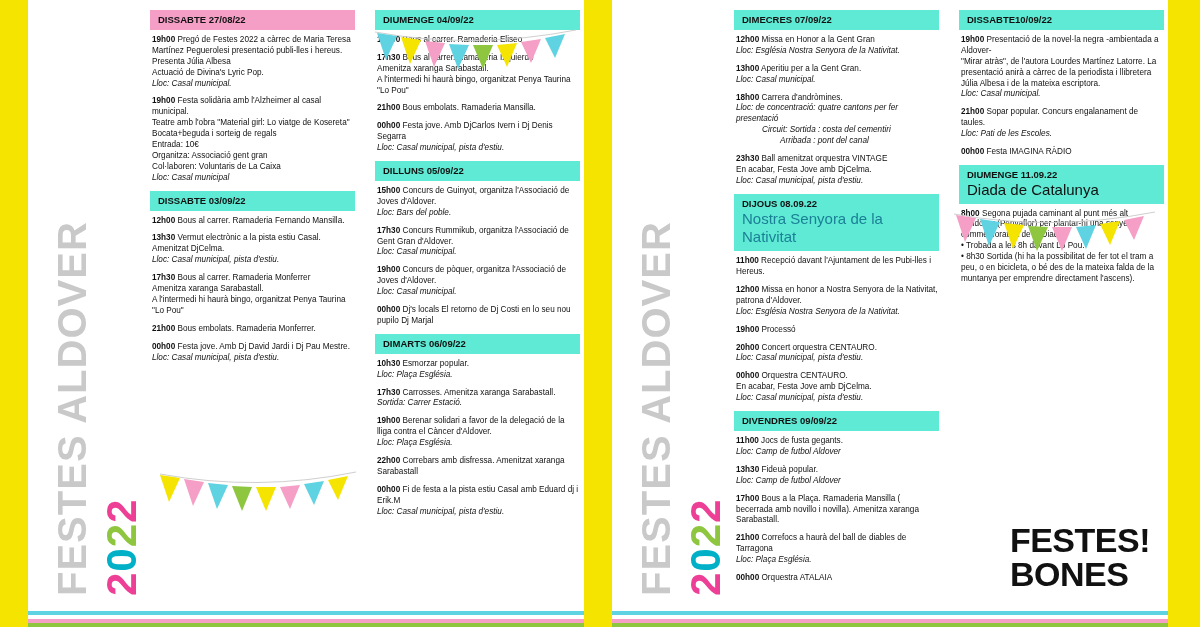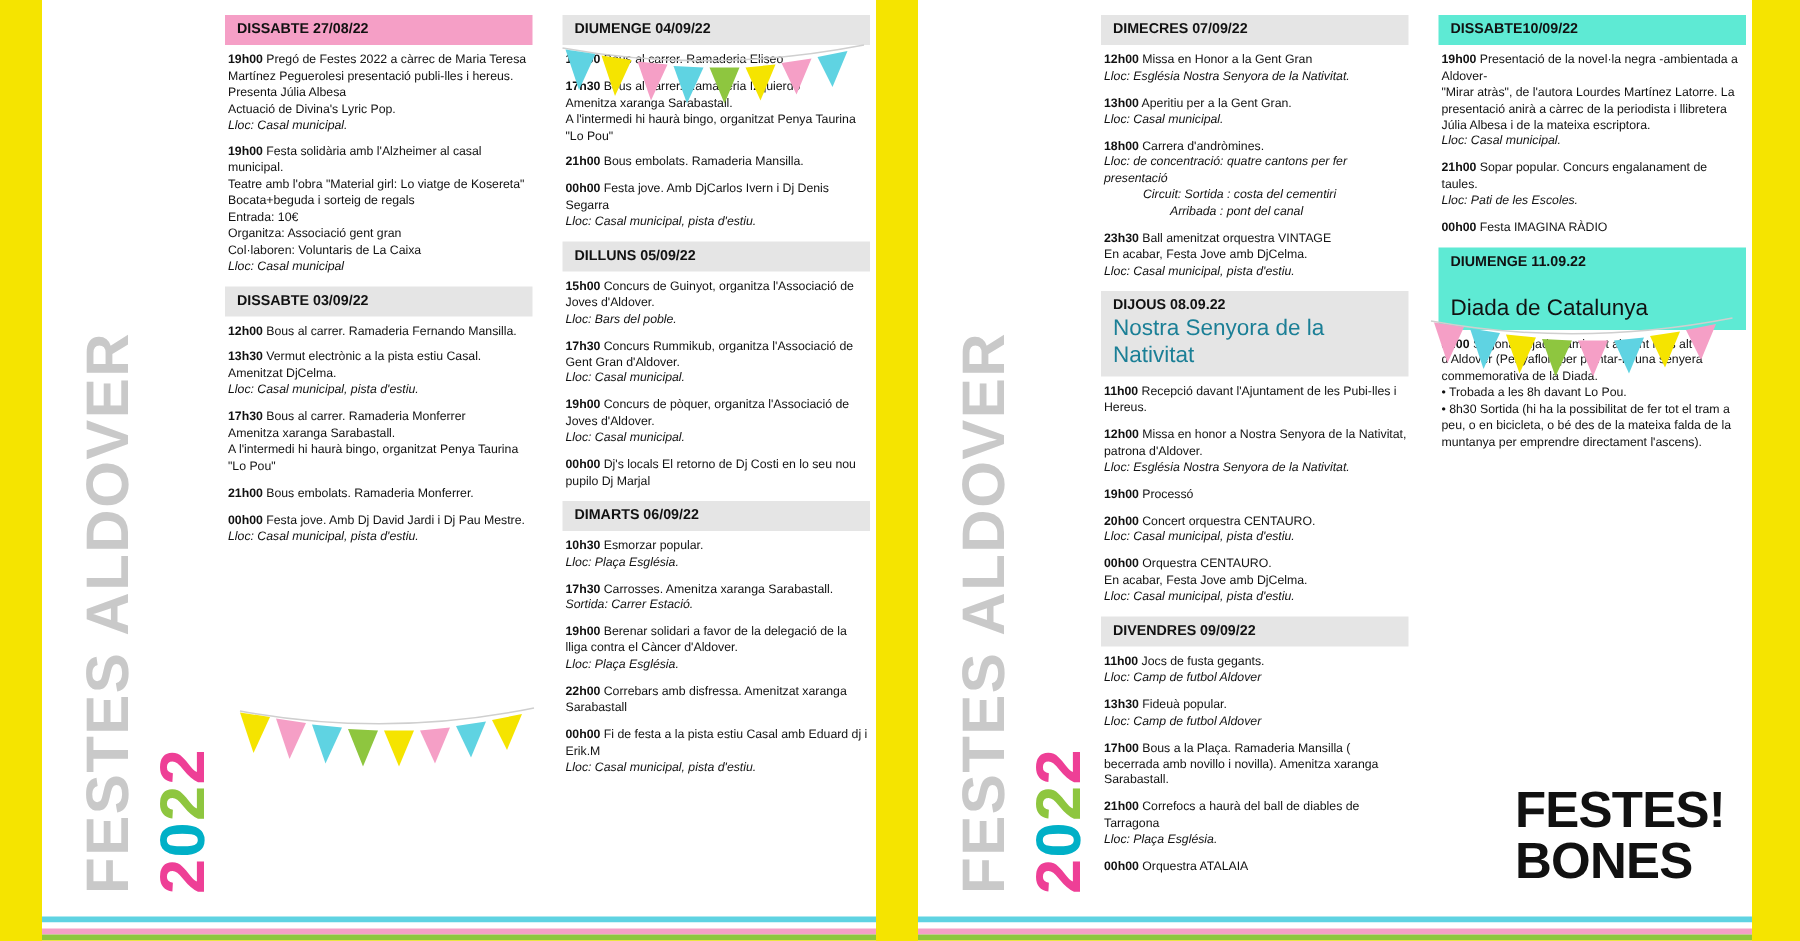--- a/index.html
+++ b/index.html
@@ -79,21 +79,21 @@
     color: #111;
     line-height: 1.25;
   }
   .daybar .sub {
     display: block;
     font-weight: normal;
     font-size: 15px;
     color: #1b7f96;
   }
   .bg-pink { background: #f59fc6; }
-  .bg-cyan { background: #e5e5e5; }
+  .bg-cyan { background: #5eead4; }
   .bg-yellow { background: #5eead4; }
 
   .ev {
     font-size: 8.2px;
     line-height: 1.33;
     color: #111;
     margin: 0 0 7px 0;
     padding-left: 2px;
   }
   .ev b { font-weight: bold; }
@@ -233,21 +233,21 @@
           <p class="ev"><b>13h30</b> <span>Fideuà popular.</span><span class="lloc">Lloc: Camp de futbol Aldover</span></p>
           <p class="ev"><b>17h00</b> <span>Bous a la Plaça. Ramaderia Mansilla ( becerrada amb novillo i novilla). Amenitza xaranga Sarabastall.</span></p>
           <p class="ev"><b>21h00</b> <span>Correfocs  a haurà del ball de diables de Tarragona</span><span class="lloc">Lloc: Plaça Església.</span></p>
           <p class="ev"><b>00h00</b> <span>Orquestra ATALAIA</span></p>
         </div>
       <div class="col" id="R2">
           <div class="daybar bg-yellow"><span>DISSABTE10/09/22</span></div>
           <p class="ev"><b>19h00</b> <span>Presentació de la novel·la negra -ambientada a Aldover-</span><span class="lloc" style="font-style: normal;">"Mirar atràs", de l'autora Lourdes Martínez Latorre. La presentació anirà a càrrec de la periodista i llibretera Júlia Albesa i de la mateixa escriptora.</span><span class="lloc">Lloc: Casal municipal.</span></p>
           <p class="ev"><b>21h00</b> <span>Sopar popular. Concurs engalanament de taules.</span><span class="lloc">Lloc: Pati de les Escoles.</span></p>
           <p class="ev"><b>00h00</b> <span>Festa IMAGINA RÀDIO</span></p>
-          <div class="daybar bg-yellow"><span>DIUMENGE  11.09.22</span><span class="sub" style="color: rgb(17, 17, 17); margin-top: 16px;">Diada de Catalunya</span></div>
+          <div class="daybar bg-yellow"><span>DIUMENGE  11.09.22</span><span class="sub" style="color: rgb(17, 17, 17);">Diada de Catalunya</span></div>
           <p class="ev"><b>8h00</b> <span>Segona pujada caminant al punt més alt d'Aldover (Penyaflor) per plantar-hi una senyera commemorativa de la Diada.</span><span class="lloc" style="font-style: normal;">• Trobada a les 8h davant Lo Pou.</span><span class="lloc" style="font-style: normal;">• 8h30 Sortida (hi ha la possibilitat de fer tot el tram a peu, o en bicicleta, o bé des de la mateixa falda de la muntanya per emprendre directament l'ascens).</span></p>
         </div>
     </div>
 
     <div class="bunting" style="left:340px; top:210px; width:205px; height:62px;">
       <svg viewBox="0 0 205 62" preserveAspectRatio="none">
         <path d="M2,4 Q100,22 203,2" stroke="#cfcfcf" stroke-width="1" fill="none"></path>
         <polygon points="4,5 24,8 13,32" fill="#f59fc6"></polygon>
         <polygon points="28,9 48,12 37,36" fill="#5fd3e2"></polygon>
         <polygon points="52,13 72,15 61,39" fill="#f5e400"></polygon>

